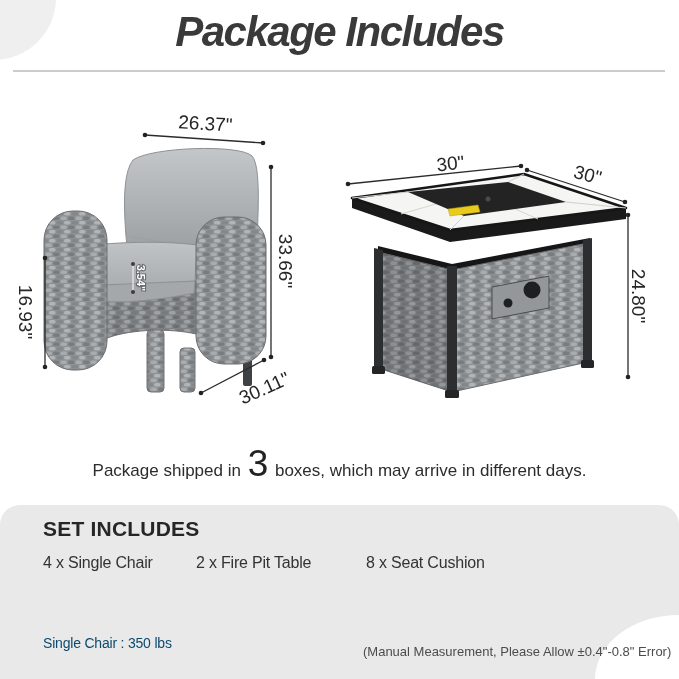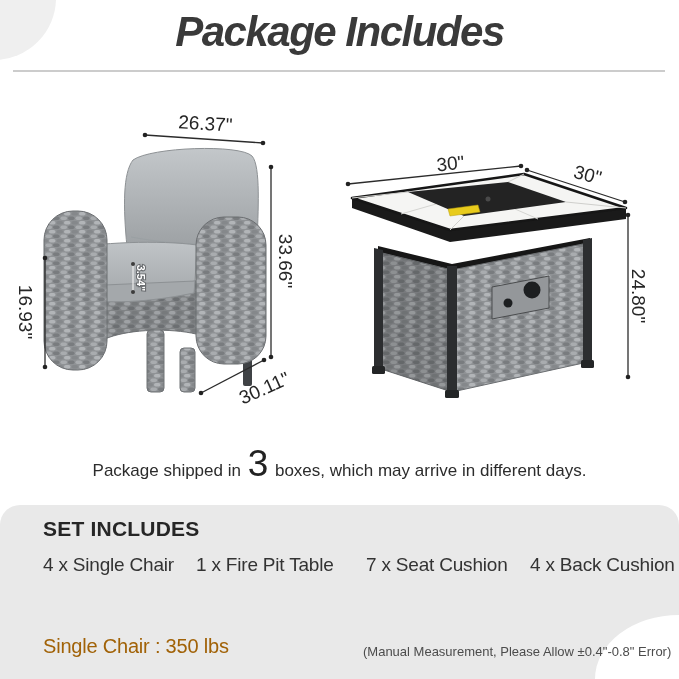--- a/index.html
+++ b/index.html
@@ -54,29 +54,29 @@
   }
   .panel-heading {
     position:absolute; left:43px;
     font-size:21px; font-weight:bold; color:#262626; letter-spacing:0.2px;
   }
   .set-heading { top:12px; }
   .wc-heading  { top:96px; }
   .set-items { position:absolute; top:49px; left:0; width:679px; height:22px; }
   .set-item {
     position:absolute; top:0;
-    font-size:19px; color:#333333; letter-spacing:-0.2px;
+    font-size:16px; color:#333333; letter-spacing:-0.2px;
   }
   .set-item.i0 { left:43px; }
   .set-item.i1 { left:196px; }
   .set-item.i2 { left:366px; }
   .set-item.i3 { left:530px; }
   .wc-detail {
     position:absolute; left:43px; top:130px;
-    font-size:20px; color:#a16207; letter-spacing:-0.2px;
+    font-size:14px; color:#0c4a6e; letter-spacing:-0.2px;
   }
   .disclaimer {
     position:absolute; left:363px; top:139px;
     font-size:13px; color:#4c4c4c;
   }
 </style>
 </head>
 <body>
 
 <div class="corner-blob-tl"></div>
@@ -185,20 +185,19 @@
 </svg>
 
 <div class="ship-note"><span>Package shipped in </span><span class="big-count">3</span><span> boxes, which may arrive in different days.</span></div>
 
 <div class="panel">
   <div class="corner-blob-br"></div>
 
   <div class="panel-heading set-heading">SET INCLUDES</div>
   <div class="set-items">
     <span class="set-item i0">4 x Single Chair</span>
-    <span class="set-item i1">1 x Fire Pit Table</span>
-    <span class="set-item i2">7 x Seat Cushion</span>
-    <span class="set-item i3">4 x Back Cushion</span>
+    <span class="set-item i1">2 x Fire Pit Table</span>
+    <span class="set-item i2">8 x Seat Cushion</span>
   </div>
 
   <div class="wc-detail">Single Chair : 350 lbs</div>
   <div class="disclaimer">(Manual Measurement, Please Allow ±0.4"-0.8" Error)</div>
 </div>
 
 </body></html>

